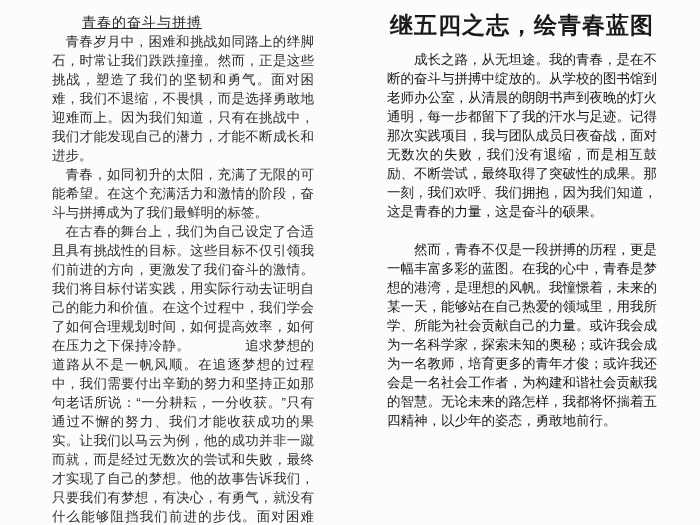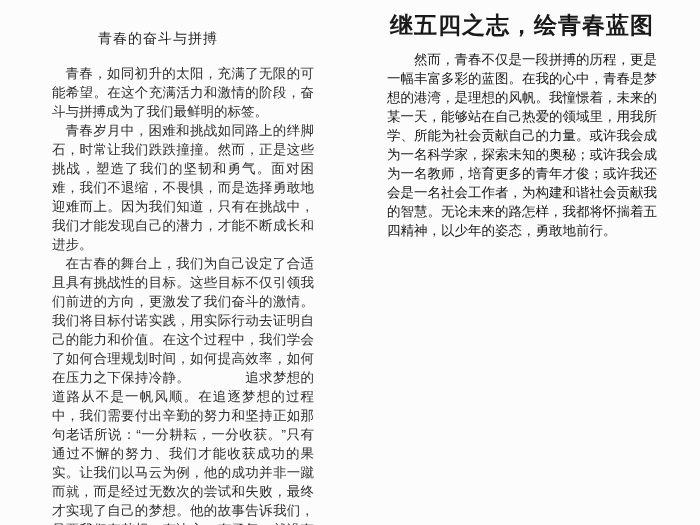--- a/index.html
+++ b/index.html
@@ -29,28 +29,29 @@
     width: 262px;
     height: 525px;
     padding-top: 13px;
     color: #2e2e2e;
     font-size: 13.5px;
     line-height: 19px;
     text-align: justify;
     text-justify: inter-character;
   }
   .page-left h2 {
-    margin: 16px;
+    margin: 0;
     font-size: 14px;
     font-weight: normal;
     line-height: 19px;
     text-indent: 30px;
     text-align: left;
     letter-spacing: 1px;
     color: #262626;
+    text-decoration: underline;
   }
   .page-left p {
     margin: 0;
     text-indent: 1em;
     word-break: break-all;
   }
   .page-right {
     left: 387px;
     width: 270px;
     height: 525px;
@@ -76,25 +77,26 @@
     word-break: break-all;
   }
 </style>
 </head>
 <body>
 
 <div class="canvas">
 
   <section class="page page-left">
     <h2>青春的奋斗与拼搏</h2>
+    <p>青春岁月中，困难和挑战如同路上的绊脚石，时常让我们跌跌撞撞。然而，正是这些挑战，塑造了我们的坚韧和勇气。面对困难，我们不退缩，不畏惧，而是选择勇敢地迎难而上。因为我们知道，只有在挑战中，我们才能发现自己的潜力，才能不断成长和进步。</p>
     <p>青春，如同初升的太阳，充满了无限的可能希望。在这个充满活力和激情的阶段，奋斗与拼搏成为了我们最鲜明的标签。</p>
-    <p>青春岁月中，困难和挑战如同路上的绊脚石，时常让我们跌跌撞撞。然而，正是这些挑战，塑造了我们的坚韧和勇气。面对困难，我们不退缩，不畏惧，而是选择勇敢地迎难而上。因为我们知道，只有在挑战中，我们才能发现自己的潜力，才能不断成长和进步。</p>
     <p>在古春的舞台上，我们为自己设定了合适且具有挑战性的目标。这些目标不仅引领我们前进的方向，更激发了我们奋斗的激情。我们将目标付诺实践，用实际行动去证明自己的能力和价值。在这个过程中，我们学会了如何合理规划时间，如何提高效率，如何在压力之下保持冷静。　　　　追求梦想的道路从不是一帆风顺。在追逐梦想的过程中，我们需要付出辛勤的努力和坚持正如那句老话所说：“一分耕耘，一分收获。”只有通过不懈的努力、我们才能收获成功的果实。让我们以马云为例，他的成功并非一蹴而就，而是经过无数次的尝试和失败，最终才实现了自己的梦想。他的故事告诉我们，只要我们有梦想，有决心，有勇气，就没有什么能够阻挡我们前进的步伐。面对困难时，我们要坚定信念，积极寻求解决方案。我们应该坚信，只有通过自己的奋斗和拼搏，才能够取得真正的成功。同时，我们也要明确自己的价值观，始终保持一颗善良、正直的心，用自己的力量去影响世界。</p>
 
   </section>
 
   <section class="page page-right">
     <h1>继五四之志，绘青春蓝图</h1>
+    <p>成长之路，从无坦途。我的青春，是在不断的奋斗与拼搏中绽放的。从学校的图书馆到老师办公室，从清晨的朗朗书声到夜晚的灯火通明，每一步都留下了我的汗水与足迹。记得那次实践项目，我与团队成员日夜奋战，面对无数次的失败，我们没有退缩，而是相互鼓励、不断尝试，最终取得了突破性的成果。那一刻，我们欢呼、我们拥抱，因为我们知道，这是青春的力量，这是奋斗的硕果。</p>
     <p>然而，青春不仅是一段拼搏的历程，更是一幅丰富多彩的蓝图。在我的心中，青春是梦想的港湾，是理想的风帆。我憧憬着，未来的某一天，能够站在自己热爱的领域里，用我所学、所能为社会贡献自己的力量。或许我会成为一名科学家，探索未知的奥秘；或许我会成为一名教师，培育更多的青年才俊；或许我还会是一名社会工作者，为构建和谐社会贡献我的智慧。无论未来的路怎样，我都将怀揣着五四精神，以少年的姿态，勇敢地前行。</p>
 
   </section>
 
 </div>
 
 </body></html>

